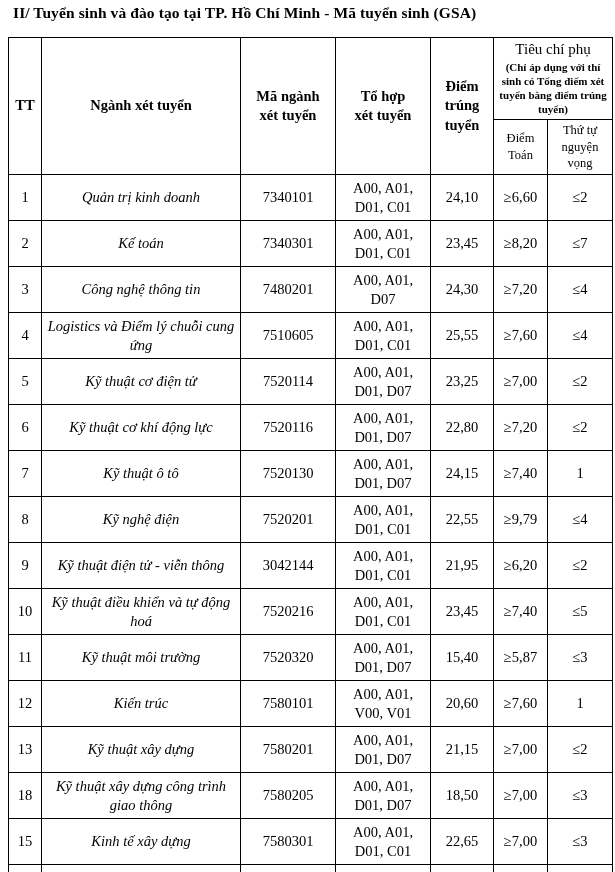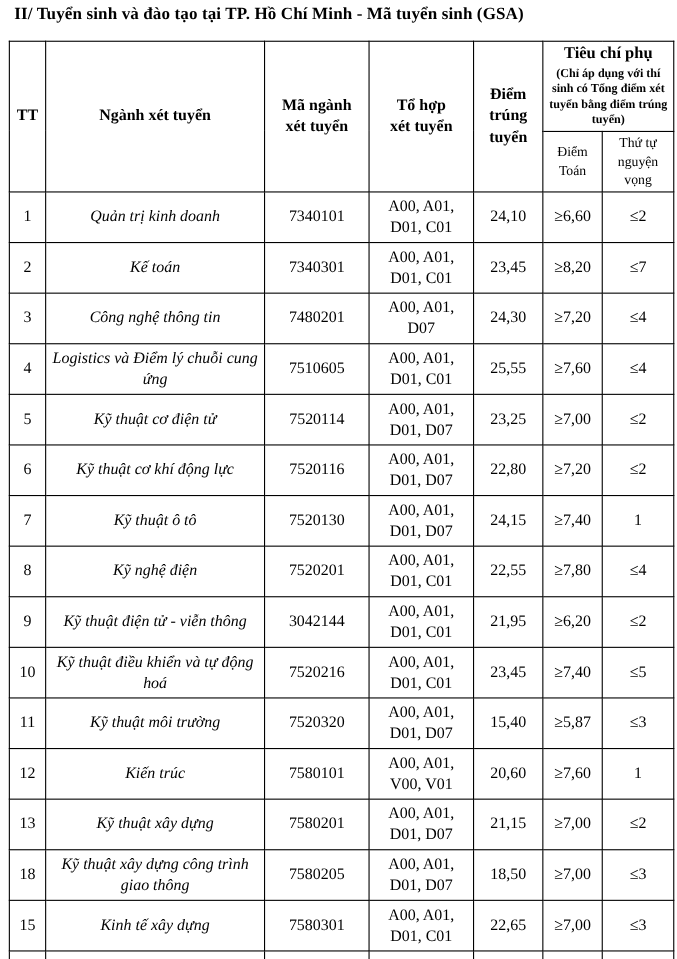--- a/index.html
+++ b/index.html
@@ -41,21 +41,21 @@
     overflow: hidden;
   }
   thead th {
     font-weight: bold;
     font-size: 14.5px;
     line-height: 1.35;
   }
   tr.h1 { height: 75px; }
   tr.h2 { height: 47px; }
   th.tcp-cell { vertical-align: top; padding-top: 3px; }
-  .tcp-title { font-size: 15px; font-weight: bold; line-height: 1.3; }
+  .tcp-title { font-size: 15px; font-weight: normal; line-height: 1.3; }
   .tcp-note {
     font-size: 11px;
     font-weight: bold;
     line-height: 1.3;
     padding: 0 2px;
   }
   th.subhead {
     font-weight: normal;
     font-size: 12.5px;
     line-height: 1.35;
@@ -186,21 +186,21 @@
           <td>≥7,40</td>
           <td>1</td>
         </tr>
         <tr>
           <td>8</td>
           <td class="left">Kỹ nghệ điện</td>
           <td>7520201</td>
           <td class="pre">A00, A01,
 D01, C01</td>
           <td>22,55</td>
-          <td>≥7,80</td>
+          <td>≥9,79</td>
           <td>≤4</td>
         </tr>
         <tr>
           <td>9</td>
           <td class="left">Kỹ thuật điện tử - viễn thông</td>
           <td>3042144</td>
           <td class="pre">A00, A01,
 D01, C01</td>
           <td>21,95</td>
           <td>≥6,20</td>

